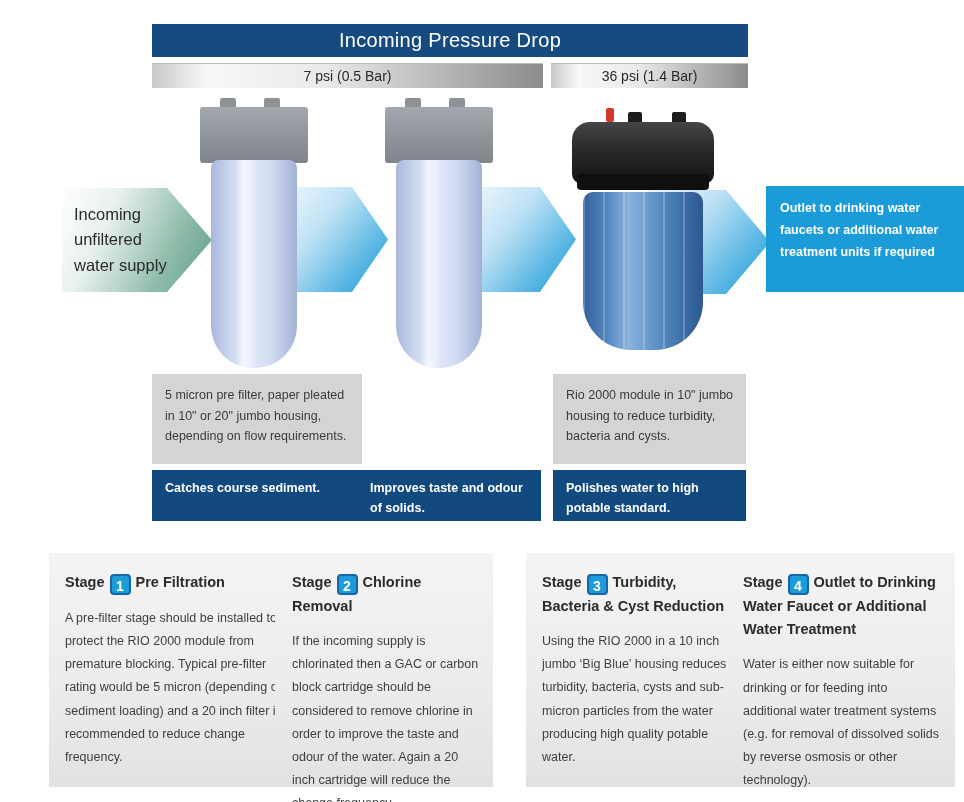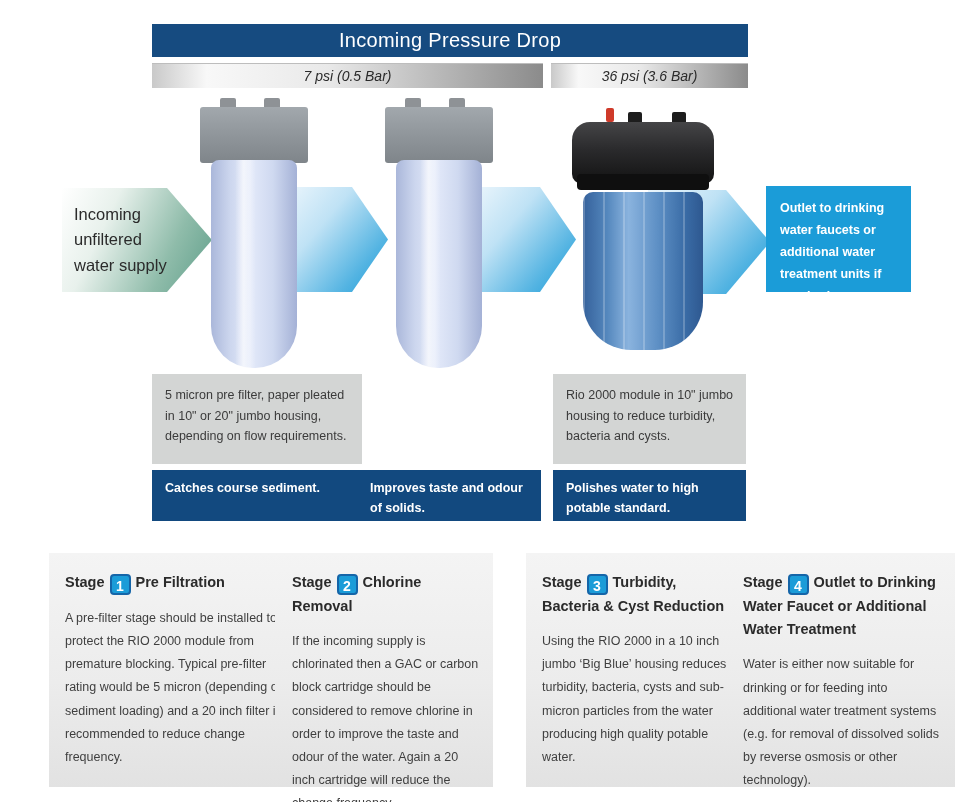--- a/index.html
+++ b/index.html
@@ -19,21 +19,20 @@
     background: #164b80;
     display: flex; align-items: center; justify-content: center;
     color: #ffffff; font-size: 20px; letter-spacing: 0.3px;
   }
   .psi-bar {
     position: absolute; top: 63px; height: 25px;
     background: linear-gradient(to right, #c9c9c9 0%, #f8f8f8 14%, #e9e9e9 45%, #8b8b8b 100%);
     display: flex; align-items: center; justify-content: center;
     color: #2a2a2a; font-size: 14px;
     border-top: 1px solid #bdbdbd;
-    font-style: italic;
   }
   .psi-left  { left: 152px; width: 391px; }
   .psi-right { left: 551px; width: 197px; }
 
   
   .incoming-arrow {
     position: absolute; left: 62px; top: 188px; width: 150px; height: 104px;
     background: linear-gradient(115deg, #ffffff 0%, #e8f1ec 30%, #8fbcaa 70%, #5f9e8a 100%);
     clip-path: polygon(0 0, 70% 0, 100% 50%, 70% 100%, 0 100%);
     display: flex; align-items: center;
@@ -47,21 +46,21 @@
     position: absolute; top: 187px; width: 100px; height: 105px;
     background: linear-gradient(130deg, #eaf5fc 0%, #bfe2f5 35%, #54b4e2 75%, #1b9cd8 100%);
     clip-path: polygon(0 0, 64% 0, 100% 50%, 64% 100%, 0 100%);
     z-index: 1;
   }
   .arrow-1 { left: 288px; }
   .arrow-2 { left: 476px; }
   .arrow-3 { left: 648px; top: 190px; width: 122px; height: 104px; }
 
   .outlet-box {
-    position: absolute; left: 766px; top: 186px; width: 145px; height: 106px;
+    position: absolute; left: 766px; top: 186px; width: 198px; height: 106px;
     background: #1b9cd8;
     color: #ffffff; font-weight: bold; font-size: 12.5px; line-height: 1.75;
     padding: 12px 10px 0 14px;
     z-index: 1;
   }
 
   
   .filter { position: absolute; z-index: 2; }
   .f1 { left: 198px; top: 98px; width: 112px; height: 272px; }
   .f2 { left: 383px; top: 98px; width: 112px; height: 272px; }
@@ -158,21 +157,21 @@
 
 <div class="canvas">
 
   <div class="title-bar">
     <span>Incoming Pressure Drop</span>
   </div>
   <div class="psi-bar psi-left">
     <span>7 psi (0.5 Bar)</span>
   </div>
   <div class="psi-bar psi-right">
-    <span>36 psi (3.6 Bar)</span>
+    <span>36 psi (1.4 Bar)</span>
   </div>
 
   <div class="incoming-arrow">
     <div class="incoming-label">Incoming unfiltered water supply</div>
   </div>
   <div class="flow-arrow arrow-1"></div>
   <div class="flow-arrow arrow-2"></div>
   <div class="flow-arrow arrow-3"></div>
 
   <div class="filter f1">

